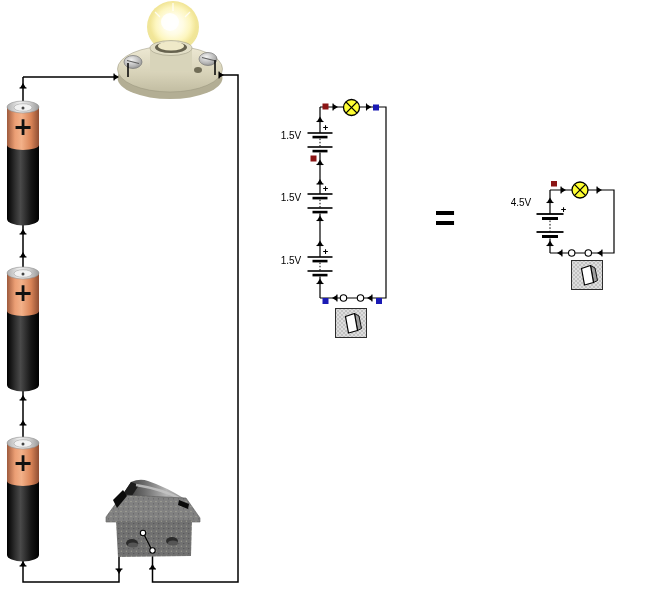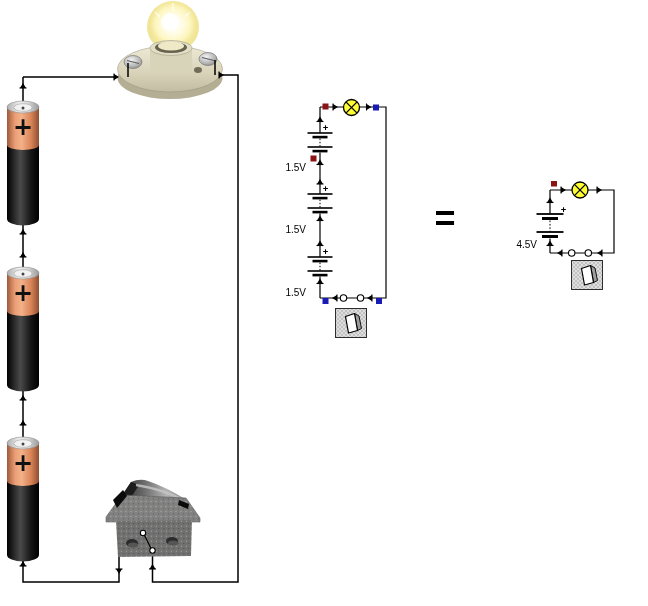--- a/index.html
+++ b/index.html
@@ -9,21 +9,21 @@
   .wire{stroke:var(--wire,#000);fill:none;stroke-width:1.2px;}
   .pwire{stroke-width:1.5px;}
   .plate{stroke:var(--wire,#000);}
   .lampfill{fill:var(--lamp_yellow,#ffff33);stroke:#000;stroke-width:1.3px;}
   .lampx{stroke:#000;stroke-width:1.3px;}
   .node-red{fill:var(--node_red,#8b1a1a);}
   .node-blue{fill:var(--node_blue,#2222aa);}
   .contact{fill:#fff;stroke:#000;stroke-width:1.1px;}
   .plus-s{font:bold 9.5px "Liberation Sans",sans-serif;fill:#000;text-anchor:middle;}
   .plus-b{font:bold 24px "DejaVu Sans",sans-serif;fill:#101010;text-anchor:middle;}
-  .vlabel{position:absolute;font:10px "Liberation Sans",sans-serif;color:#000;text-align:right;margin-top:32px;}
+  .vlabel{position:absolute;font:10px "Liberation Sans",sans-serif;color:#000;text-align:center;}
   .equals{position:absolute;font:bold 36px "Liberation Sans",sans-serif;color:#000;text-align:center;line-height:44px;}
 </style>
 </head>
 <body>
 
 <div class="canvas">
 
 <svg width="648" height="606" viewBox="0 0 648 606">
   <defs>
     <linearGradient id="gOrange" x1="0" y1="0" x2="1" y2="0">
@@ -259,16 +259,16 @@
       <circle cx="571.7" cy="253" r="3.2" class="contact"></circle>
       <circle cx="588.3" cy="253" r="3.2" class="contact"></circle>
     </g>
     <use href="#swicon" transform="translate(571,260)"></use>
   </g>
 </svg>
 
 <div class="vlabel" style="left:276px;top:130px;width:30px">1.5V</div>
 <div class="vlabel" style="left:276px;top:192px;width:30px">1.5V</div>
 <div class="vlabel" style="left:276px;top:255px;width:30px">1.5V</div>
-<div class="vlabel" style="left:505px;top:207px;width:32px">4.5V</div>
+<div class="vlabel" style="left:505px;top:197px;width:32px">4.5V</div>
 <div class="equals" style="left:429px;top:197px;width:32px">=</div>
 
 </div>
 
 </body></html>

